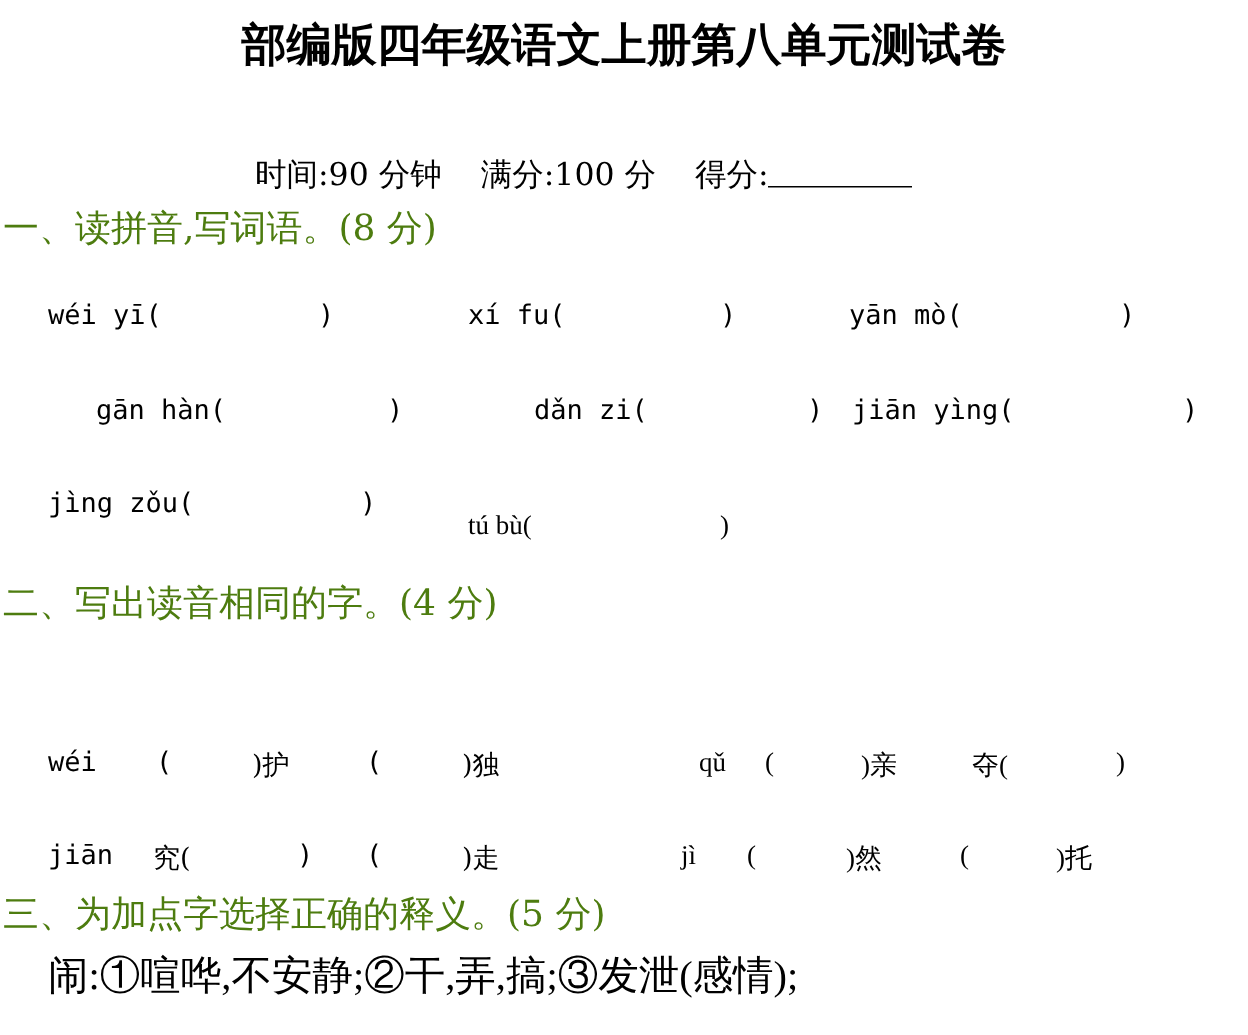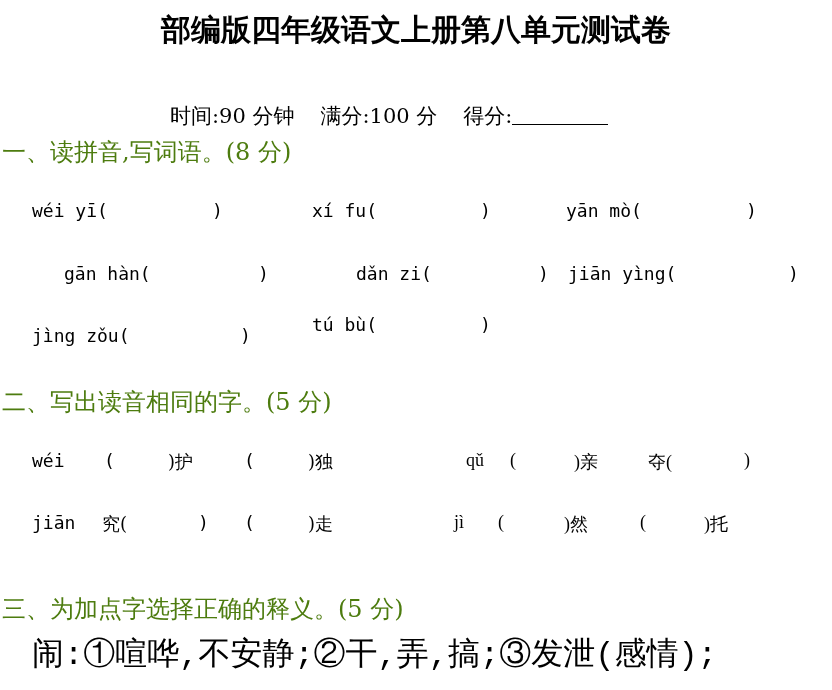--- a/index.html
+++ b/index.html
@@ -8,25 +8,25 @@
   .title { position: absolute; left: 0; width: 832px; top: 10px; text-align: center;
            font-family: Liberation Sans, sans-serif; font-weight: bold;
            font-size: 30px; letter-spacing: 0px; }
   .meta { position: absolute; top: 74px; left: 170px; font-size: 21px; white-space: nowrap; margin-top: 28px; }
   .meta span { display: inline-block; }
   .meta .gap { width: 26px; }
   .meta .blank { display: inline-block; width: 96px; border-bottom: 1.5px solid #000; height: 20px; vertical-align: -2px; }
   .section { position: absolute; left: 2px; font-size: 24px; color: #4d7c0f; white-space: nowrap; }
   .row { position: absolute; font-size: 18px; white-space: nowrap;
          font-family: "DejaVu Sans Mono", "Liberation Mono", monospace; }
-  .cell { position: absolute; white-space: nowrap; }
+  .cell { position: absolute; white-space: nowrap; margin-top: 48px; }
   .cjk { font-family: "DejaVu Serif", "Liberation Serif", serif; }
   .serif { font-family: "Liberation Serif", "DejaVu Serif", serif; }
-  .line { position: absolute; left: 32px; top: 632px; font-size: 32px; white-space: nowrap;
-          font-family: Liberation Mono, monospace; }
+  .line { position: absolute; left: 32px; top: 632px; font-size: 27px; white-space: nowrap;
+          font-family: Liberation Serif, serif; }
 </style>
 </head>
 <body>
 
 <div class="title">部编版四年级语文上册第八单元测试卷</div>
 
 <div class="meta">
   <span>时间:90 分钟</span><span class="gap"></span><span>满分:100 分</span><span class="gap"></span><span>得分:</span><span class="blank"></span>
 </div>
 
@@ -35,24 +35,24 @@
 <div>
   <div class="row" style="top:200px;left:32px;"><span>wéi yī(</span><span style="position:absolute;left:180px;">)</span></div>
   <div class="row" style="top:200px;left:312px;"><span>xí fu(</span><span style="position:absolute;left:168px;">)</span></div>
   <div class="row" style="top:200px;left:566px;"><span>yān mò(</span><span style="position:absolute;left:180px;">)</span></div>
 
   <div class="row" style="top:263px;left:16px;margin-left:48px;"><span>gān hàn(</span><span style="position:absolute;left:194px;">)</span></div>
   <div class="row" style="top:263px;left:312px;margin-left:44px;"><span>dǎn zi(</span><span style="position:absolute;left:182px;">)</span></div>
   <div class="row" style="top:263px;left:568px;"><span>jiān yìng(</span><span style="position:absolute;left:220px;">)</span></div>
 
   <div class="row" style="top:325px;left:32px;"><span>jìng zǒu(</span><span style="position:absolute;left:208px;">)</span></div>
-  <div class="row" style="top:314px;left:312px;"><span>tú bù(</span><span style="position:absolute;left:168px;">)</span></div>
+  <div class="row" style="top:340px;left:312px;font-family:Liberation Serif, serif;"><span>tú bù(</span><span style="position:absolute;left:168px;">)</span></div>
 </div>
 
-<div class="section" style="top:386px;">二、写出读音相同的字。(5 分)</div>
+<div class="section" style="top:386px;">二、写出读音相同的字。(4 分)</div>
 
 <div>
 
   <div class="row" style="top:450px;left:32px;">
     <span class="cell" style="left:0;">wéi</span>
     <span class="cell" style="left:72px;">(</span>
     <span class="cell cjk" style="left:136px;">)护</span>
     <span class="cell" style="left:212px;">(</span>
     <span class="cell cjk" style="left:276px;">)独</span>
   </div>

